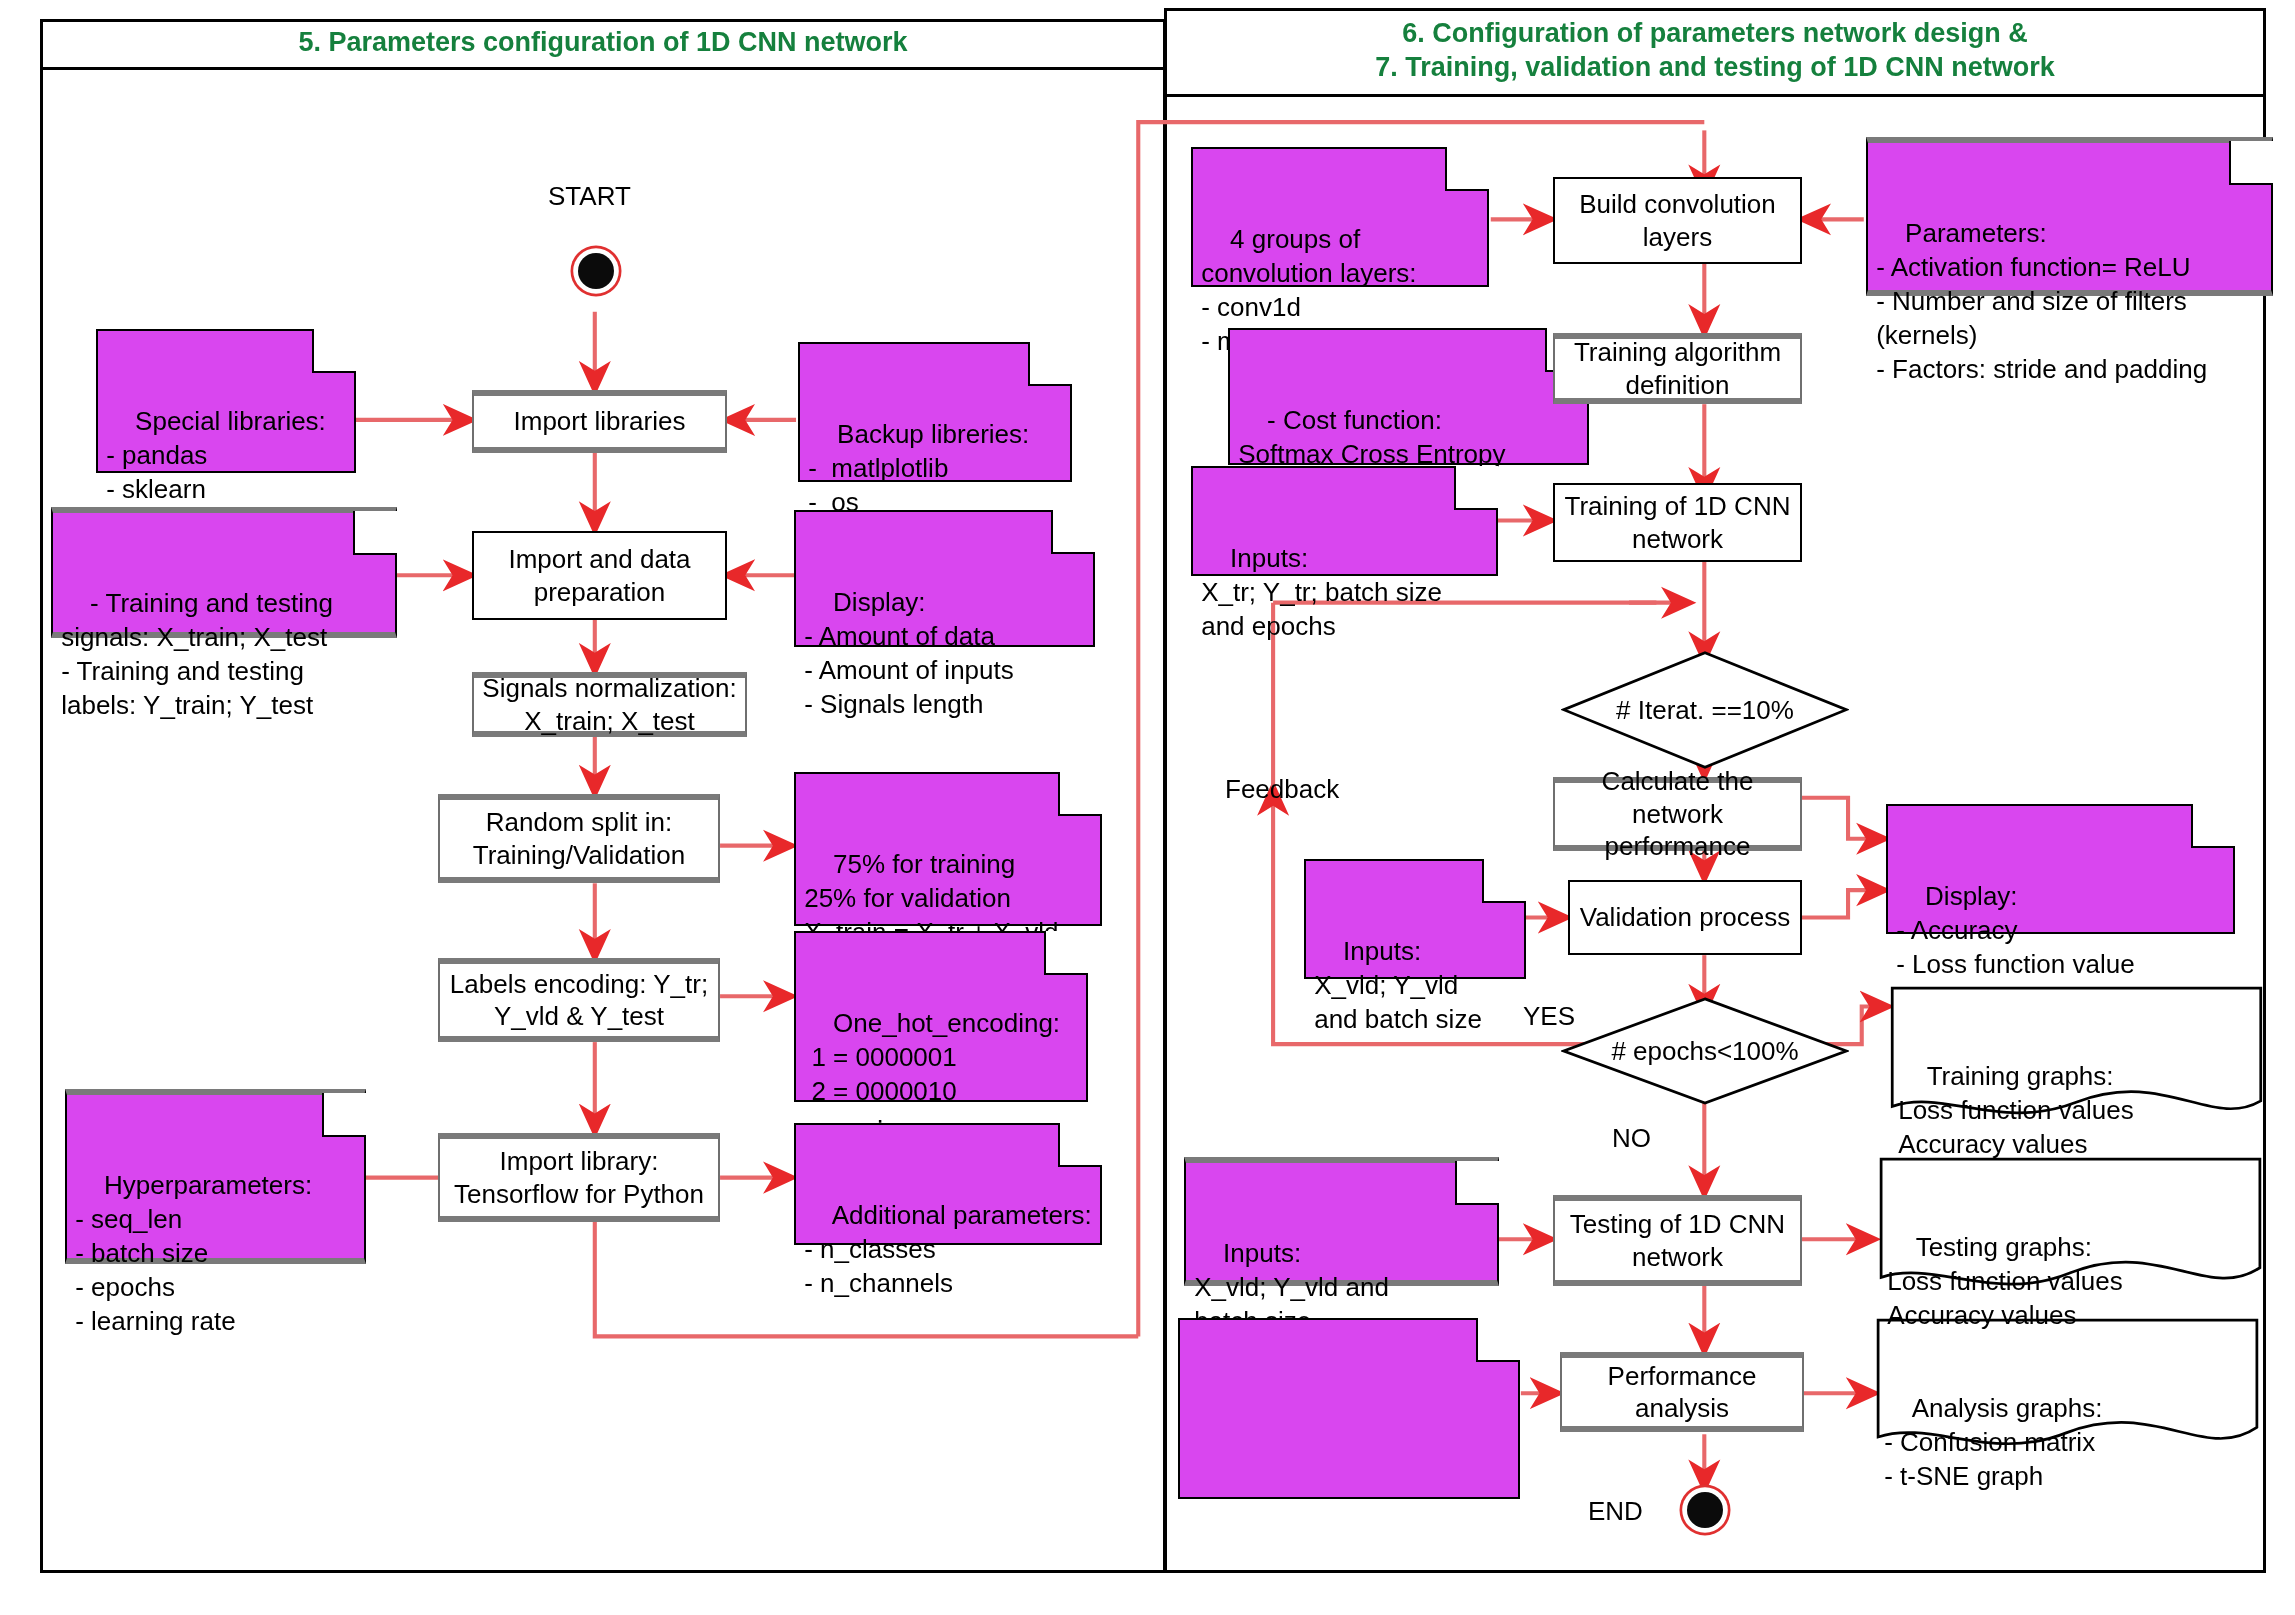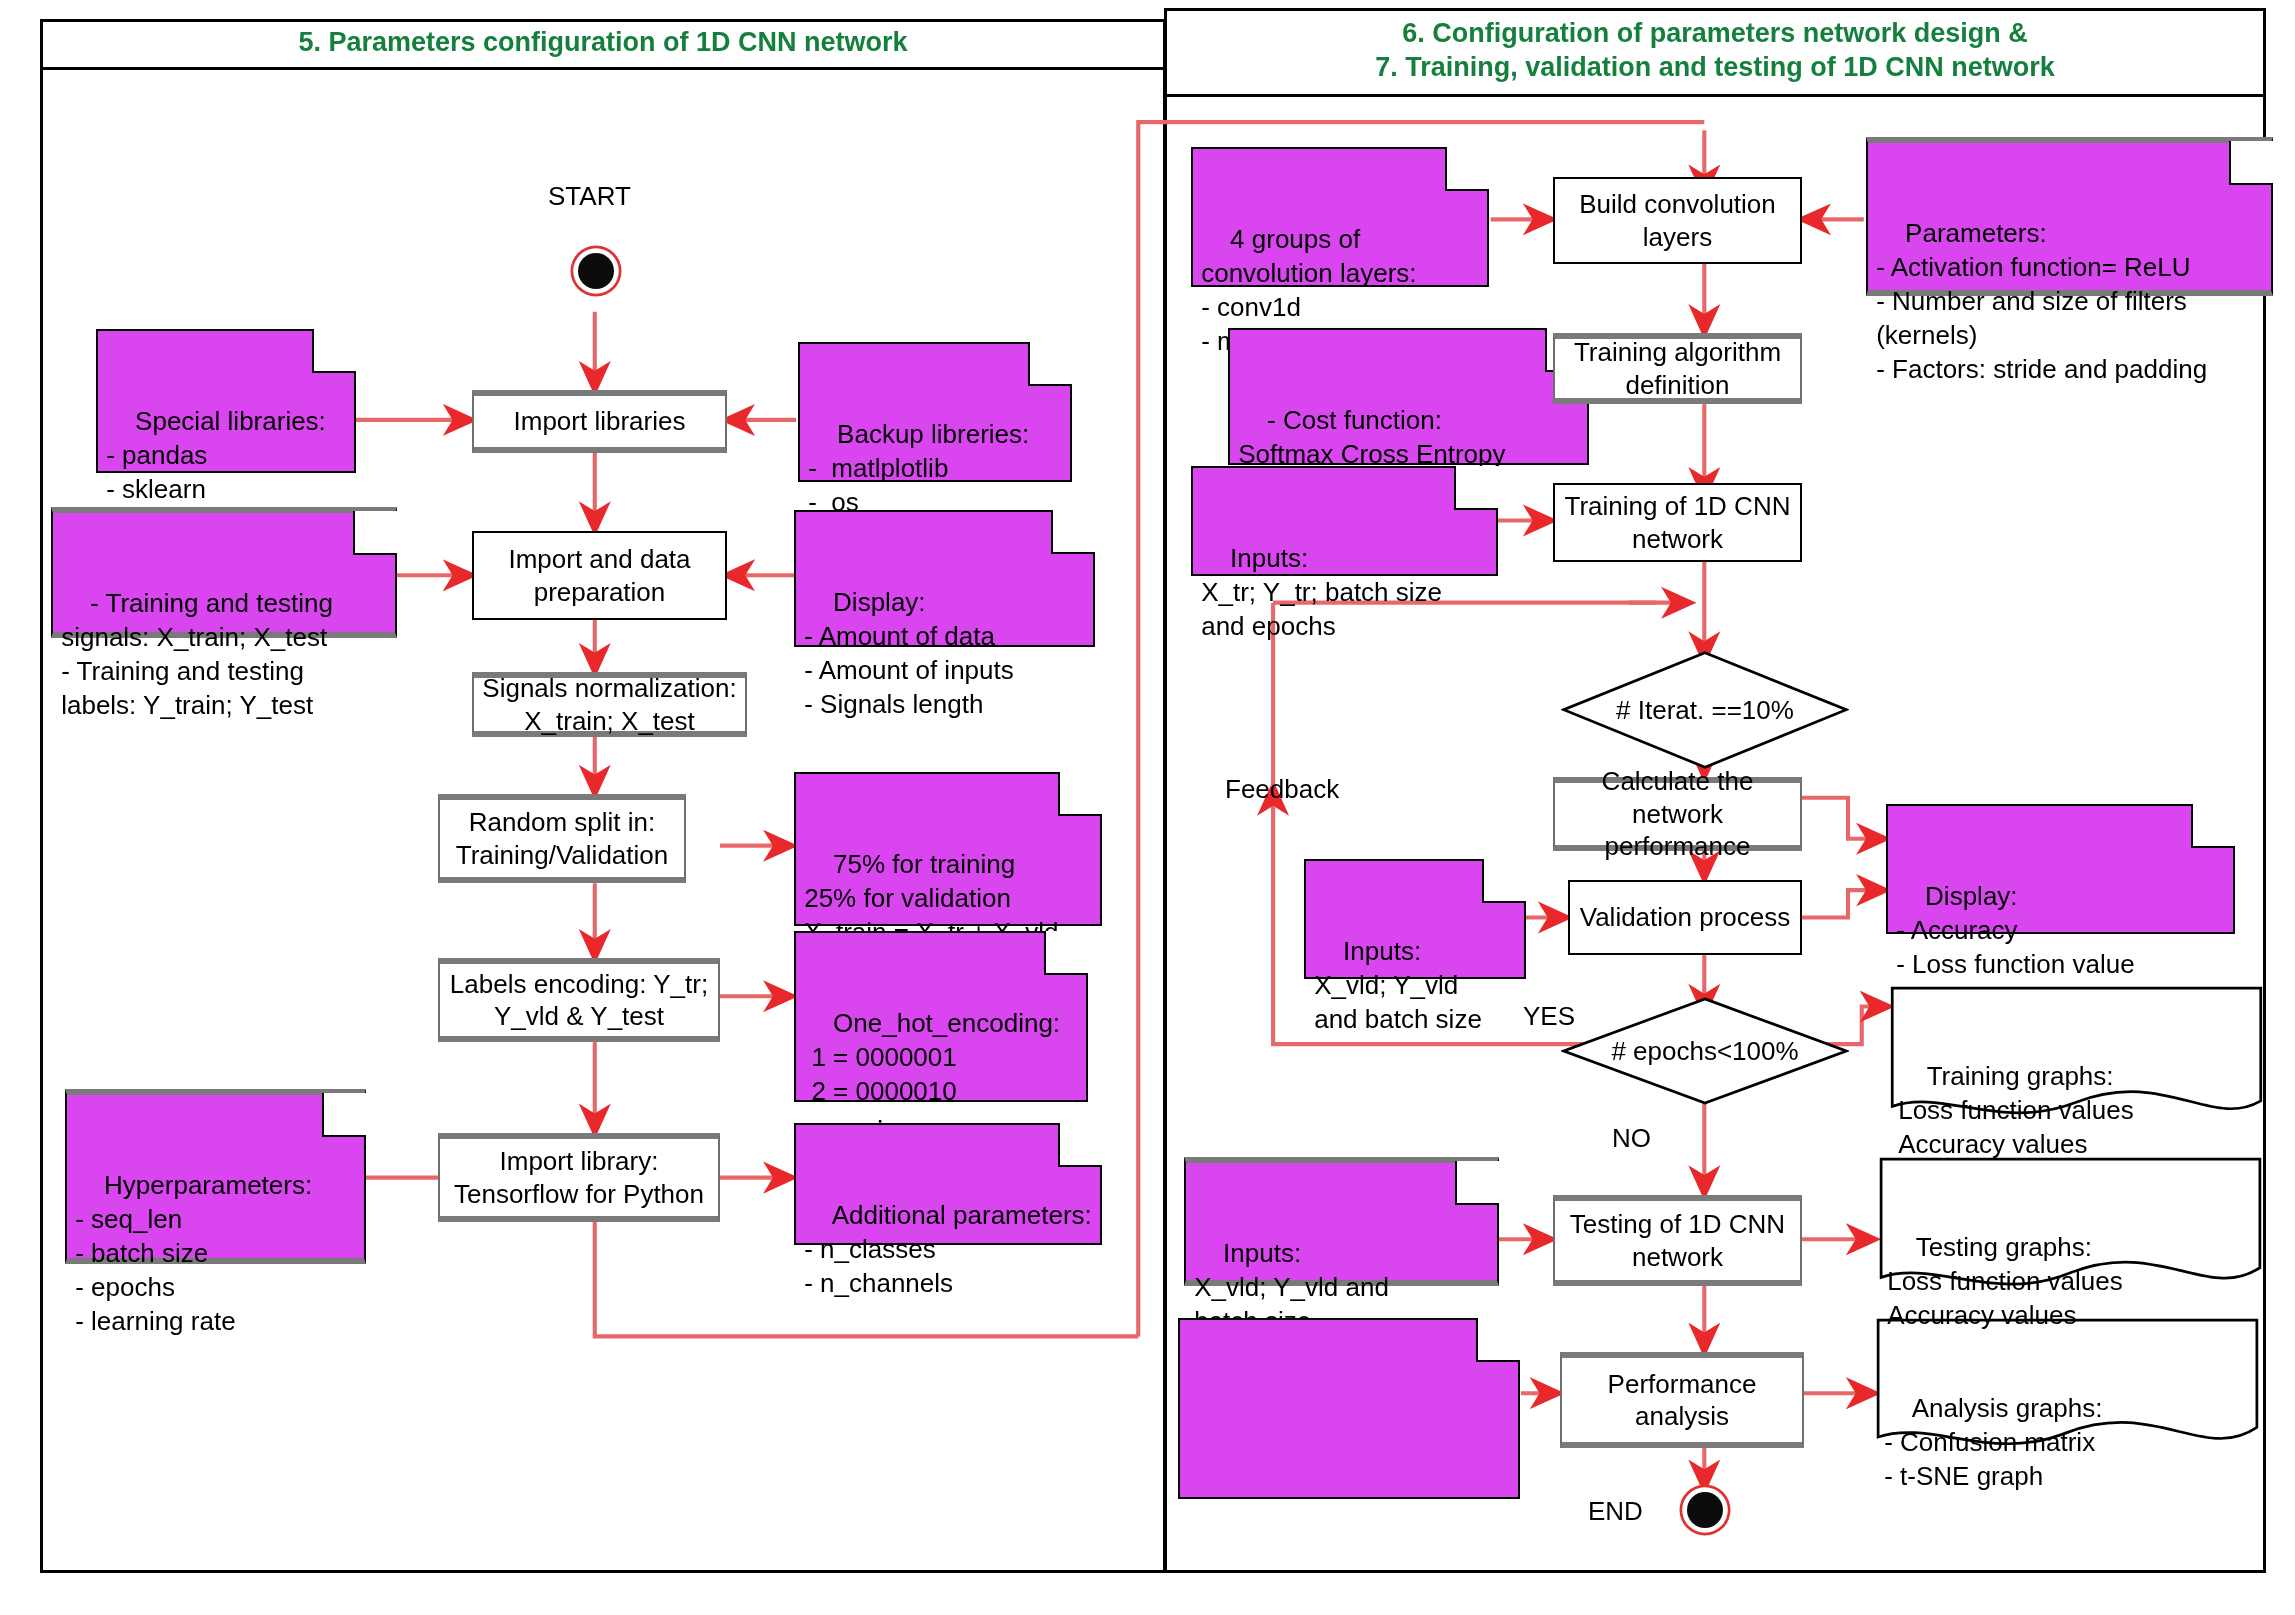--- a/index.html
+++ b/index.html
@@ -172,21 +172,21 @@
 - Amount of data
 - Amount of inputs
 - Signals length</span>
   </div>
 
   <div class="box shadebar" style="left:472px;top:672px;width:275px;height:65px;">
     <span>Signals normalization:
 X_train; X_test</span>
   </div>
 
-  <div class="box shadebar" style="left:438px;top:794px;width:248px;height:89px;">
+  <div class="box shadebar" style="left:438px;top:794px;width:282px;height:89px;">
     <span>Random split in:
 Training/Validation</span>
   </div>
 
   <div class="note" style="left:794px;top:772px;width:308px;height:154px;">
     <span class="fold"></span>
     <span>75% for training
 25% for validation
 X_train = X_tr + X_vld
 Y_train = Y_tr + Y_vld</span>
@@ -342,21 +342,21 @@
     </svg>
     <span class="txt">Testing graphs:
 Loss function values
 Accuracy values</span>
   </div>
 
   <div class="note" style="left:1178px;top:1318px;width:342px;height:181px;">
     <span class="fold"></span>
   </div>
 
-  <div class="box shadebar" style="left:1560px;top:1352px;width:244px;height:96px;">
+  <div class="box shadebar" style="left:1560px;top:1352px;width:244px;height:80px;">
     <span>Performance analysis</span>
   </div>
 
   <div class="doc" style="left:1876px;top:1318px;width:383px;height:147px;">
     <svg width="383" height="147" viewBox="0 0 560 215">
       <path d="M3,3 H557 V160 C 480,212 410,118 278,168 C 168,212 82,148 3,174 Z" fill="#fff" stroke="#000" stroke-width="4"></path>
     </svg>
     <span class="txt">Analysis graphs:
 - Confusion matrix
 - t-SNE graph</span>

